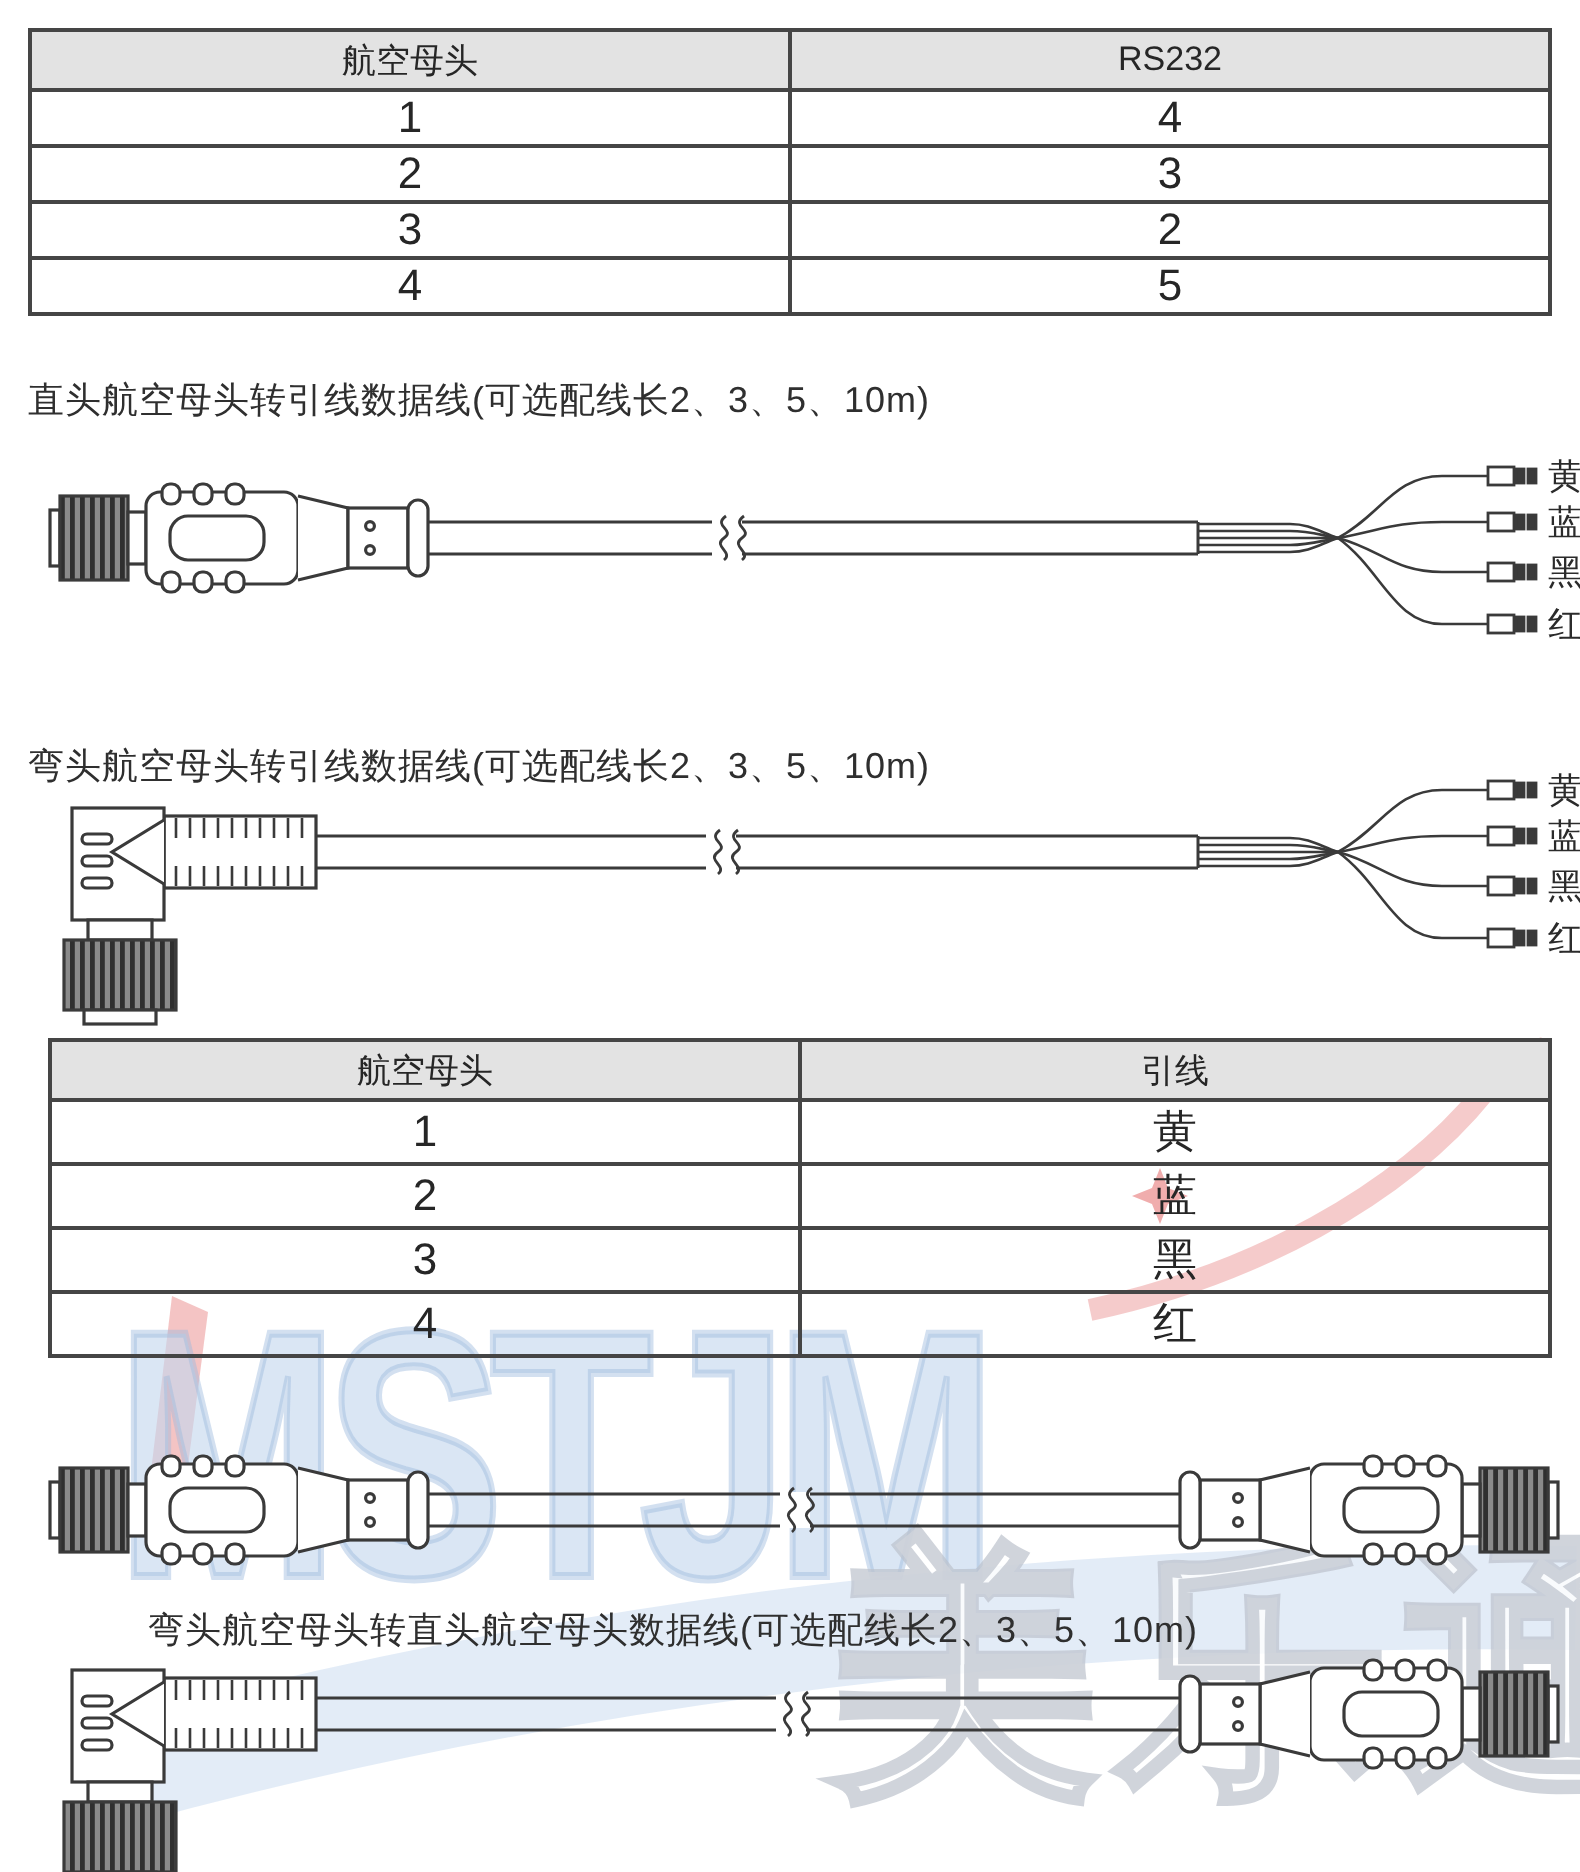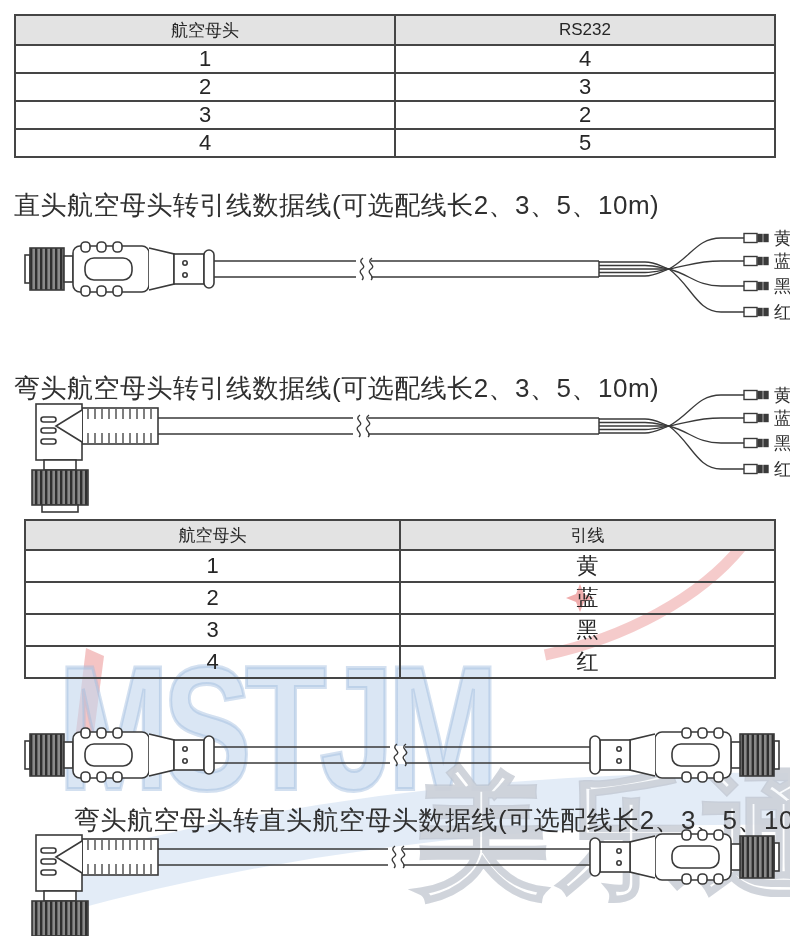--- a/index.html
+++ b/index.html
@@ -16,21 +16,21 @@
               letter-spacing:8px;color:rgba(255,255,255,0.78);
               -webkit-text-stroke:3px rgba(188,194,204,0.70);white-space:nowrap;}
   
   .layer{position:absolute;inset:0;z-index:1;}
   .tbl{position:absolute;border-collapse:collapse;table-layout:fixed;}
   .tbl th,.tbl td{border:2px solid #454545;text-align:center;padding:0;font-weight:400;color:#262626;}
   .tbl th{background:#e3e3e3;height:28px;font-size:17px;}
   .tbl td{height:25px;font-size:22px;background:transparent;}
   #tbl-rs232{left:14px;top:14px;width:762px;}
   #tbl-leads{left:24px;top:519px;width:752px;}
-  .cap{position:absolute;font-size:26px;letter-spacing:0.5px;color:#2f2f2f;white-space:nowrap;}
+  .cap{position:absolute;font-size:18px;letter-spacing:0.5px;color:#2f2f2f;white-space:nowrap;}
   #cap1{left:14px;top:188px;}
   #cap2{left:14px;top:371px;}
   #cap3{left:30px;top:684px;}
   #cap4{left:30px;top:803px;margin-left:44px;}
   .dia{position:absolute;left:14px;overflow:visible;}
   #dia1{top:224px;}
   #dia2{top:393px;}
   #dia3{top:713px;}
   #dia4{top:828px;}
   .wire-label{font-size:17.5px;fill:#2b2b2b;}

